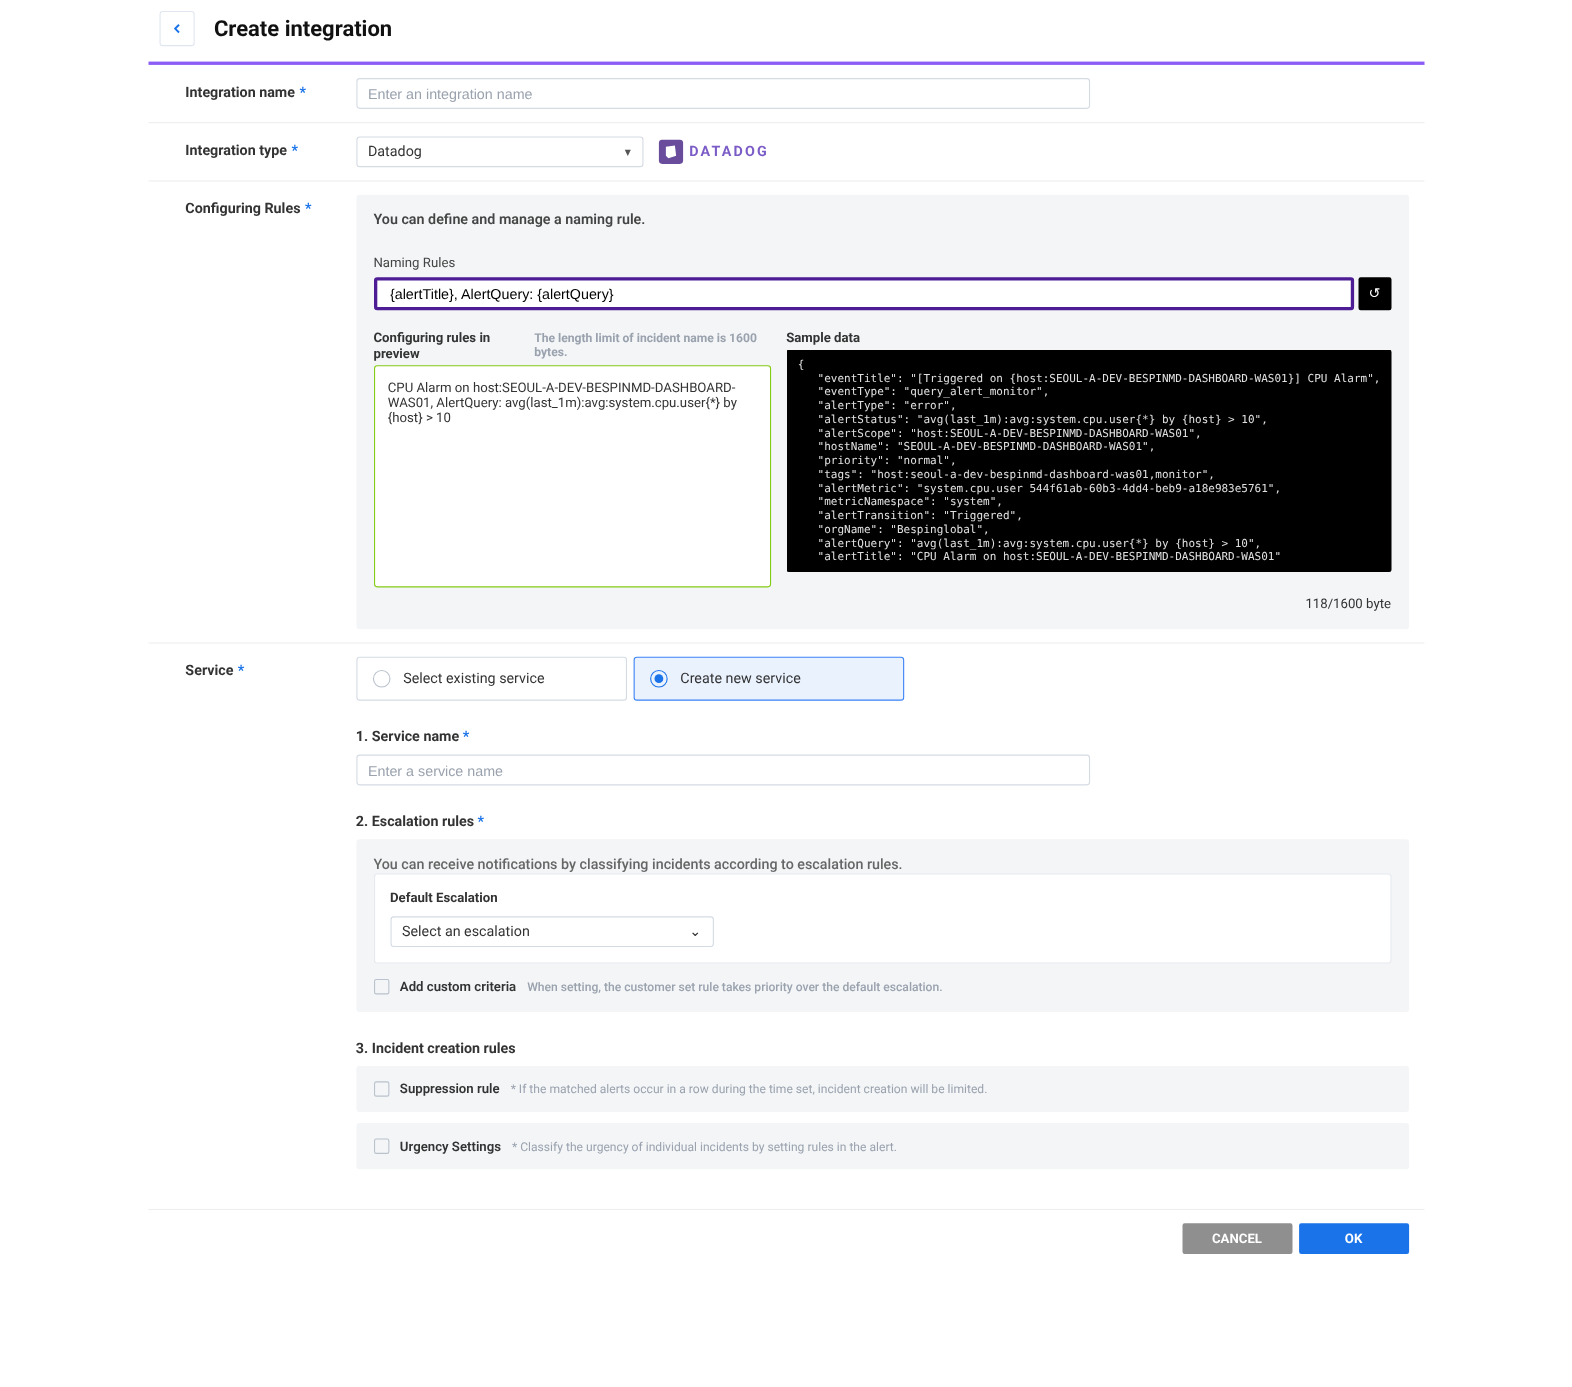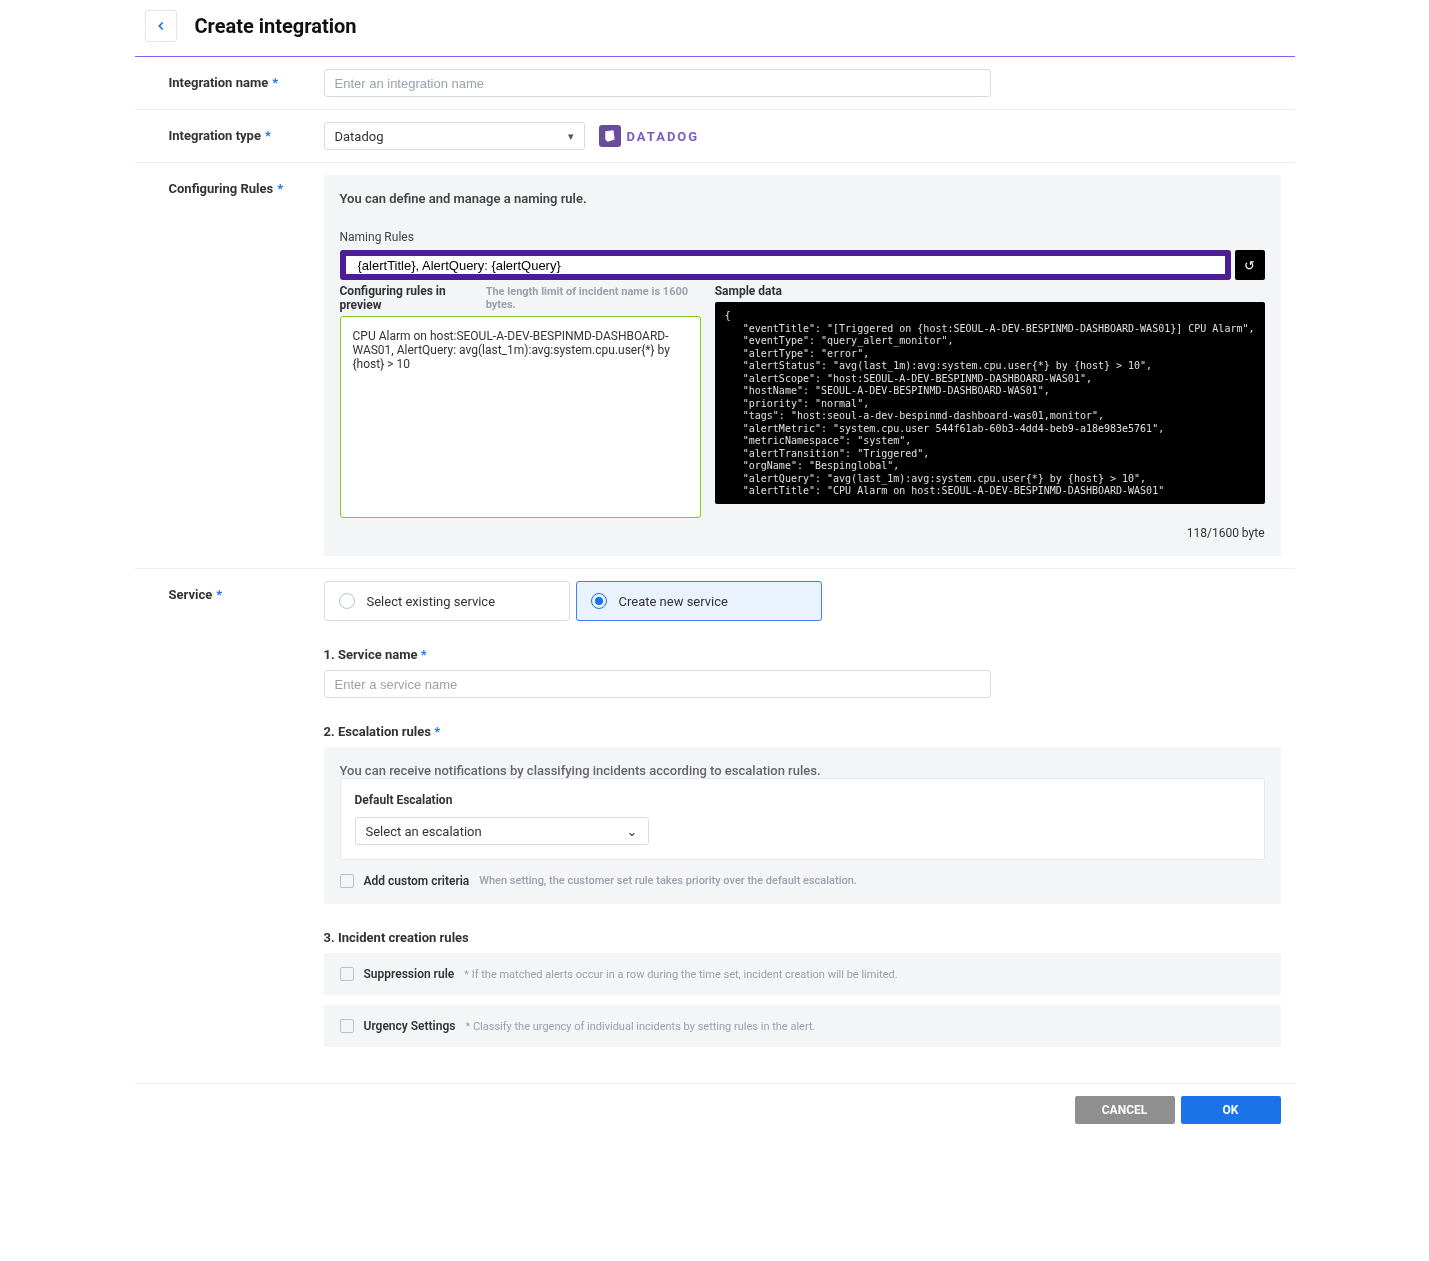--- a/index.html
+++ b/index.html
@@ -1,18 +1,18 @@
 <!DOCTYPE html>
 <html><head>
 <meta charset="utf-8">
 <style>
 * { box-sizing: border-box; margin: 0; padding: 0; }
 body { font-family: -apple-system, BlinkMacSystemFont, "Segoe UI", Roboto, Helvetica, Arial, sans-serif; font-size: 13px; color: #333; background: #fff; }
 .page { width: 1160px; margin: 0 auto; padding: 0; }
-.header-row { display: flex; align-items: center; padding: 10px 0 14px 10px; border-bottom: 1px solid #8b5cf6; }
+.header-row { display: flex; align-items: center; padding: 10px 0 14px 10px; border-bottom: 3px solid #8b5cf6; }
 .back-btn { width: 32px; height: 32px; border: 1px solid #e0e6ef; border-radius: 3px; display:flex; align-items:center; justify-content:center; margin-right: 18px; cursor:pointer; }
 .back-btn svg { width:14px; height:14px; }
 .page-title { font-size: 20px; font-weight:700; color:#111; }
 
 .form-row { display:flex; border-bottom:1px solid #eee; padding: 12px 0; }
 .form-row:last-child { border-bottom:none; }
 .form-label { width:189px; padding-left:34px; padding-top:6px; font-size:13px; font-weight:700; color:#333; }
 .form-label .req { color:#1a73e8; margin-left:4px; font-weight:700; }
 .form-control { flex:1; padding-right:14px; }
 
@@ -26,24 +26,24 @@
 .dd-logo { display:flex; align-items:center; gap:6px; }
 .dd-sq { width:22px; height:22px; border-radius:3px; background:#6a4c9c; display:flex; align-items:center; justify-content:center; color:#fff; font-size:13px; }
 .dd-word { letter-spacing:2px; font-weight:700; color:#7b5cc7; font-size:13px; }
 
 .rules-box { background:#f3f5f7; border-radius:3px; padding:16px; }
 .rules-help { font-size:13px; font-weight:600; color:#444; }
 .rules-help-dim { color:#666; font-weight:500; }
 
 .naming-label { margin-top:24px; font-size:12px; color:#444; }
 .naming-row { display:flex; gap:4px; margin-top:6px; }
-.naming-input { flex:1; height:30px; border:6px solid #4c1d95; border-radius:3px; padding:0 12px; font-size:13px; background:#fff; }
+.naming-input { flex:1; height:30px; border:3px solid #4c1d95; border-radius:3px; padding:0 12px; font-size:13px; background:#fff; }
 .reset-btn { width:30px; height:30px; background:#000; color:#fff; display:flex; align-items:center; justify-content:center; border-radius:2px; cursor:pointer; }
 
-.preview-row { display:flex; gap:14px; margin-top:4px; }
+.preview-row { display:flex; gap:14px; margin-top:18px; }
 .preview-col { flex:1; display:flex; flex-direction:column; }
 .preview-head { font-size:12px; font-weight:700; color:#333; display:flex; align-items:baseline; gap:8px; margin-bottom:4px; }
 .preview-head .hint { font-weight:700; color:#9aa2ae; font-size:11px; }
 .preview-panel { border:1px solid #84cc16; background:#fff; border-radius:3px; padding:12px; height:202px; font-size:12px; color:#333; overflow:hidden; }
 .sample-panel { background:#000; color:#e0e0e0; font-family: Consolas, Menlo, monospace; font-size:10px; line-height:1.25; height:202px; padding:8px 10px; white-space:pre; overflow:auto; border-radius:2px; }
 .byte-count { text-align:right; font-size:12px; color:#333; margin-top:8px; }
 
 .service-choices { display:flex; gap:6px; }
 .radio-card { width:246px; height:40px; border:1px solid #d5dbe3; border-radius:3px; display:flex; align-items:center; padding:0 14px; gap:12px; cursor:pointer; font-size:13px; }
 .radio-card.active { border-color:#3b82f6; background:#eaf2fe; }
@@ -52,21 +52,21 @@
 .radio-card.active .radio-dot::after { content:""; width:8px; height:8px; border-radius:50%; background:#1a73e8; }
 
 .svc-subhead { font-size:13px; font-weight:700; margin-top:26px; margin-bottom:8px; }
 .svc-subhead .req { color:#1a73e8; }
 
 .esc-box { background:#f3f5f7; border-radius:3px; padding:16px; }
 .esc-inner { background:#fff; border:1px solid #e6e9ef; border-radius:3px; padding:14px; }
 .esc-inner .lbl { font-size:12px; font-weight:700; margin-bottom:10px; }
 .esc-select { width:294px; height:28px; border:1px solid #d5dbe3; border-radius:3px; padding:0 10px; display:flex; align-items:center; justify-content:space-between; cursor:pointer; font-size:13px; }
 
-.chk-row { display:flex; align-items:flex-start; gap:10px; margin-top:14px; font-size:13px; }
+.chk-row { display:flex; align-items:flex-end; gap:10px; margin-top:14px; font-size:13px; }
 .chkbox { width:14px; height:14px; border:1px solid #bac2cd; border-radius:2px; cursor:pointer; }
 .chk-label { font-weight:600; color:#333; font-size:12px; }
 .chk-hint { color:#9aa2ae; font-weight:500; font-size:11px; }
 
 .rule-panel { background:#f3f5f7; border-radius:3px; padding:14px 16px; display:flex; align-items:center; gap:10px; margin-bottom:10px; }
 .rule-panel .name { font-weight:600; font-size:12px; }
 .rule-panel .hint { color:#9aa2ae; font-size:11px; }
 
 .footer { border-top:1px solid #eee; margin-top:14px; padding:12px 14px; display:flex; justify-content:flex-end; gap:6px; }
 .btn { min-width:100px; height:28px; display:flex; align-items:center; justify-content:center; font-size:12px; font-weight:700; border-radius:2px; cursor:pointer; }

